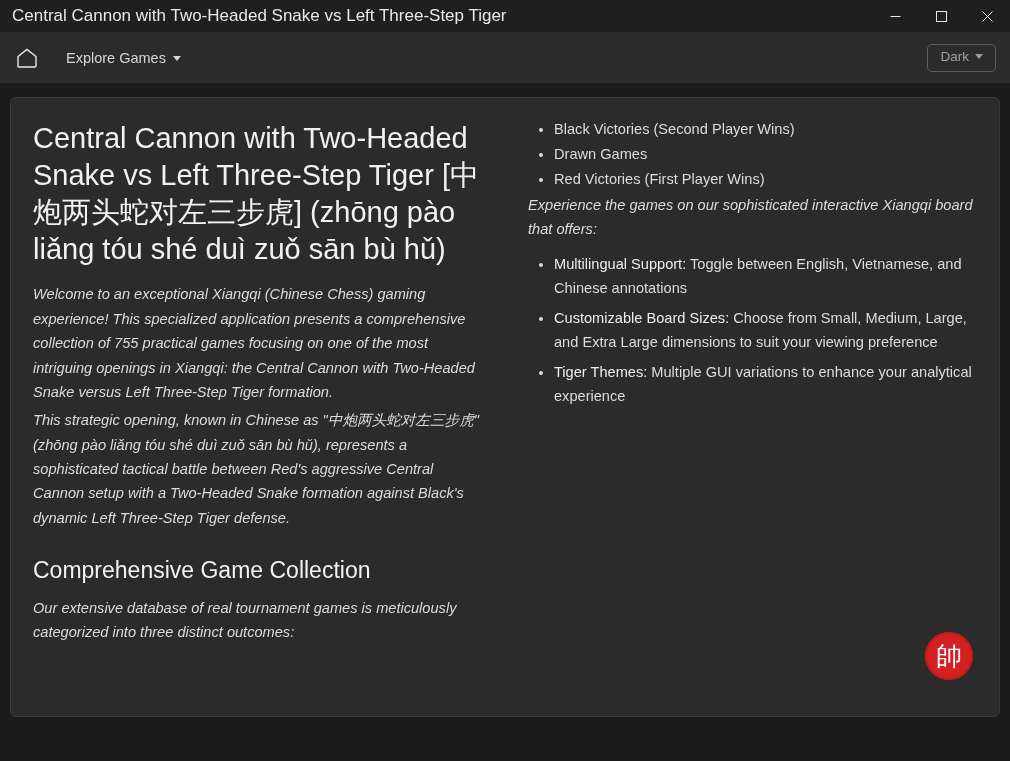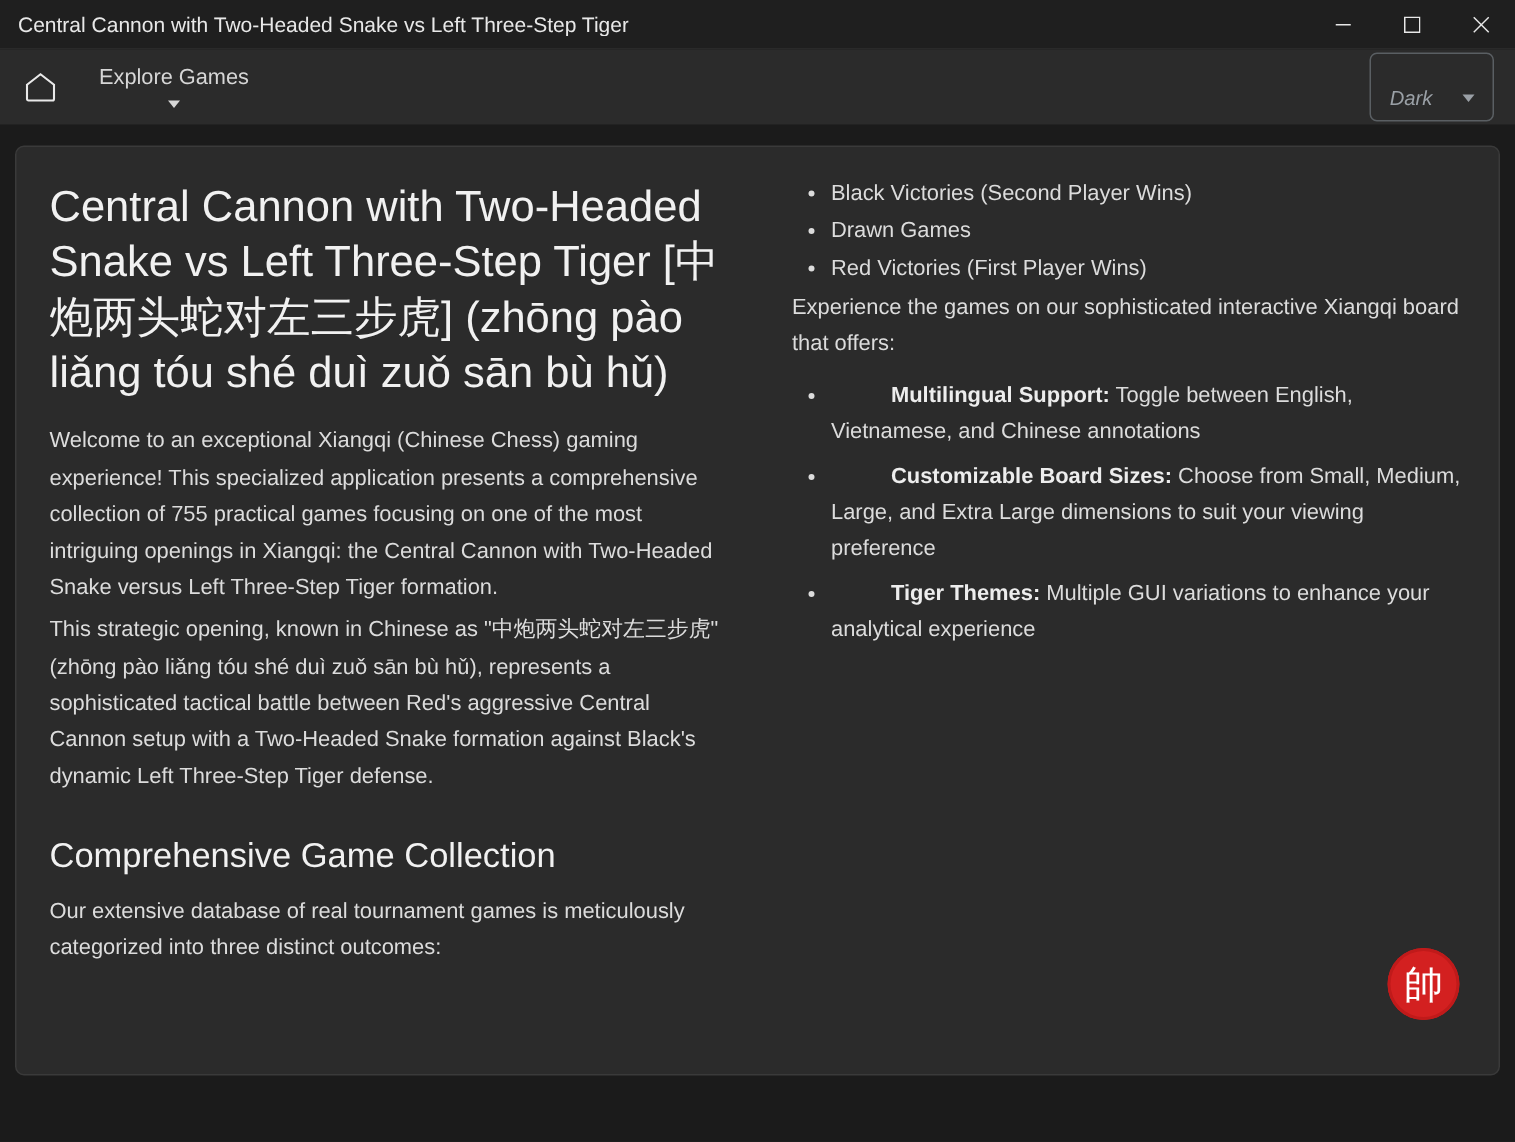--- a/index.html
+++ b/index.html
@@ -18,21 +18,21 @@
   
   .titlebar {
     height: 32px;
     background: #1f1f1f;
     display: flex;
     align-items: center;
     justify-content: space-between;
     border-bottom: 1px solid #2a2a2a;
   }
   .titlebar-title {
-    font-size: 14px;
+    font-size: 17px;
     color: #e8e8e8;
     padding-left: 12px;
     white-space: nowrap;
     overflow: hidden;
     text-overflow: ellipsis;
   }
   .window-controls {
     display: flex;
     height: 32px;
   }
@@ -68,40 +68,38 @@
     align-items: center;
     justify-content: center;
     color: #e9e9e9;
   }
   .nav-link {
     font-size: 14.5px;
     color: #d6d6d6;
     display: flex;
     align-items: center;
     gap: 7px;
-    flex-direction: column;
   }
   .caret {
     width: 0; height: 0;
     border-left: 4.5px solid transparent;
     border-right: 4.5px solid transparent;
     border-top: 5px solid #d6d6d6;
     display: inline-block;
   }
   .theme-btn {
     border: 1px solid #5a5f63;
     border-radius: 5px;
     color: #9aa0a6;
     font-size: 13.5px;
-    padding: 22px 12px 7px 12px;
-    display: flex;
-    align-items: center;
-    gap: 20px;
+    padding: 4px 12px 7px 12px;
+    display: flex;
+    align-items: center;
+    gap: 6px;
     background: transparent;
-    font-style: italic;
   }
   .theme-btn .caret {
     border-top-color: #9aa0a6;
   }
 
   
   .page {
     padding: 14px 10px 0 10px;
     box-sizing: border-box;
     height: 711px;
@@ -135,20 +133,21 @@
     font-weight: 400;
     line-height: 1.3;
     margin: 26px 0 10px 0;
     color: #f1f1f1;
   }
   p.body {
     font-size: 14.6px;
     line-height: 1.67;
     margin: 0 0 4px 0;
     color: #dcdcdc;
+    font-style: italic;
   }
   ul.plain {
     margin: 2px 0 0 0;
     padding-left: 26px;
   }
   ul.plain li {
     font-size: 14.6px;
     line-height: 1.64;
     color: #dcdcdc;
     margin-bottom: 1px;
@@ -157,23 +156,22 @@
     margin: 12px 0 0 0;
     padding-left: 26px;
   }
   ul.feature li {
     font-size: 14.6px;
     line-height: 1.64;
     color: #dcdcdc;
     margin-bottom: 6px;
   }
   ul.feature li b {
-    font-weight: bold;
+    font-weight: normal;
     color: #ededed;
-    margin-left: 40px;
   }
   .right-top-list { margin-top: 2px; }
 
   .chess-badge {
     position: absolute;
     right: 26px;
     bottom: 36px;
     width: 48px;
     height: 48px;
     border-radius: 50%;

